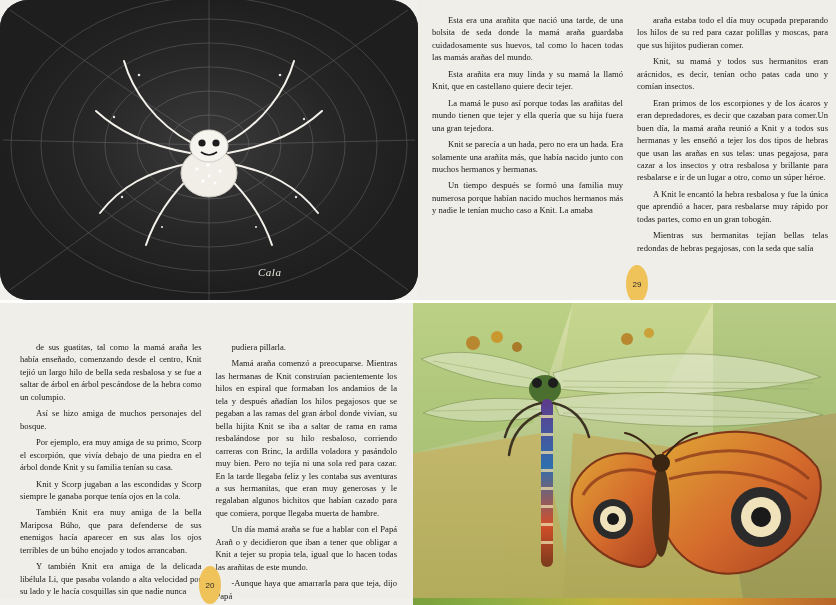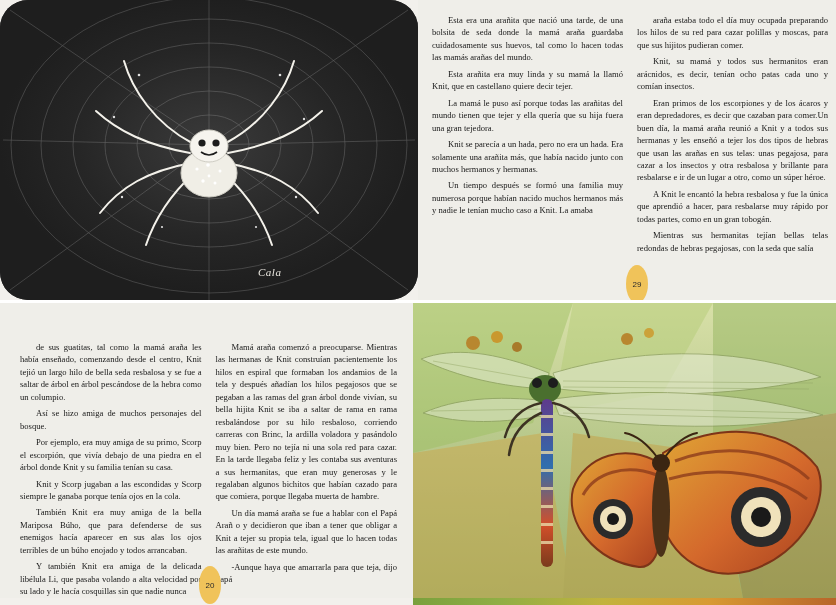--- a/index.html
+++ b/index.html
@@ -247,20 +247,21 @@
     <div class="text-panel-b">
       <div class="col">
         <p>de sus guatitas, tal como la mamá araña les había enseñado, comenzando desde el centro, Knit tejió un largo hilo de bella seda resbalosa y se fue a saltar de árbol en árbol pescándose de la hebra como un columpio.</p>
         <p>Así se hizo amiga de muchos personajes del bosque.</p>
         <p>Por ejemplo, era muy amiga de su primo, Scorp el escorpión, que vivía debajo de una piedra en el árbol donde Knit y su familia tenían su casa.</p>
         <p>Knit y Scorp jugaban a las escondidas y Scorp siempre le ganaba porque tenía ojos en la cola.</p>
         <p>También Knit era muy amiga de la bella Mariposa Búho, que para defenderse de sus enemigos hacía aparecer en sus alas los ojos terribles de un búho enojado y todos arrancaban.</p>
         <p>Y también Knit era amiga de la delicada libélula Li, que pasaba volando a alta velocidad por su lado y le hacía cosquillas sin que nadie nunca</p>
       </div>
       <div class="col">
+        <p>pudiera pillarla.</p>
         <p>Mamá araña comenzó a preocuparse. Mientras las hermanas de Knit construían pacientemente los hilos en espiral que formaban los andamios de la tela y después añadían los hilos pegajosos que se pegaban a las ramas del gran árbol donde vivían, su bella hijita Knit se iba a saltar de rama en rama resbalándose por su hilo resbaloso, corriendo carreras con Brinc, la ardilla voladora y pasándolo muy bien. Pero no tejía ni una sola red para cazar. En la tarde llegaba feliz y les contaba sus aventuras a sus hermanitas, que eran muy generosas y le regalaban algunos bichitos que habían cazado para que comiera, porque llegaba muerta de hambre.</p>
         <p>Un día mamá araña se fue a hablar con el Papá Arañ o y decidieron que iban a tener que obligar a Knit a tejer su propia tela, igual que lo hacen todas las arañitas de este mundo.</p>
         <p>-Aunque haya que amarrarla para que teja, dijo Papá</p>
       </div>
       <div class="folio folio-20" style="left:178px; top:263px;">20</div>
     </div>
 
     <div class="illus-panel-b">
       <svg viewBox="0 0 423 295" width="423" height="295">
         <defs>

